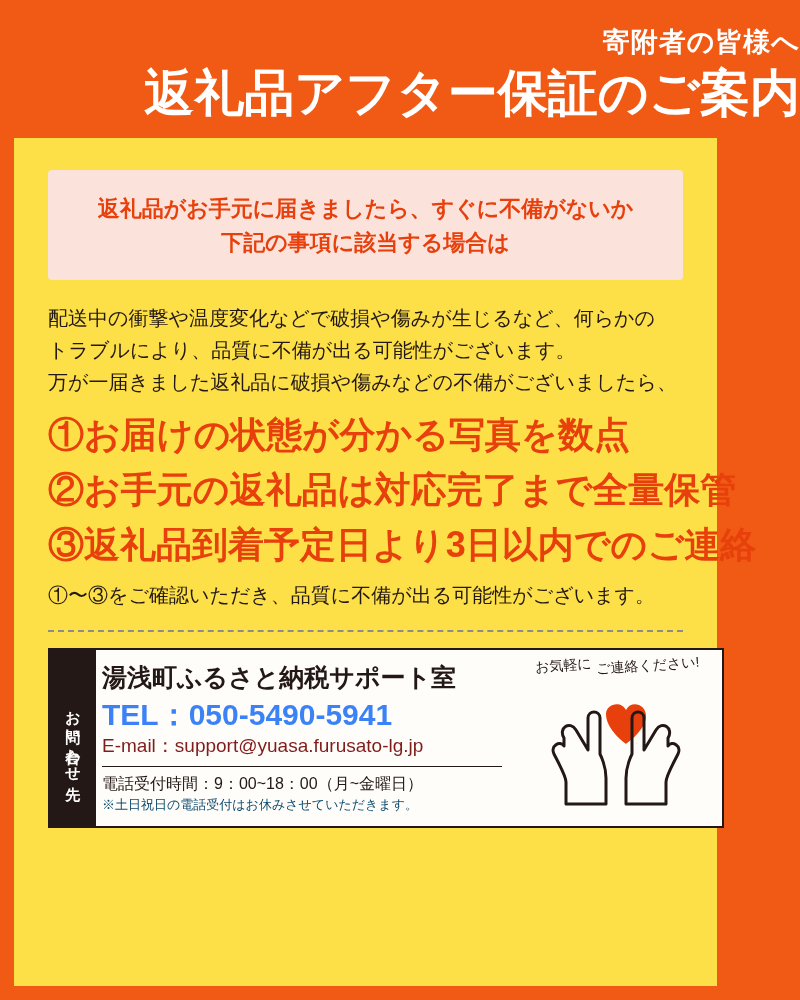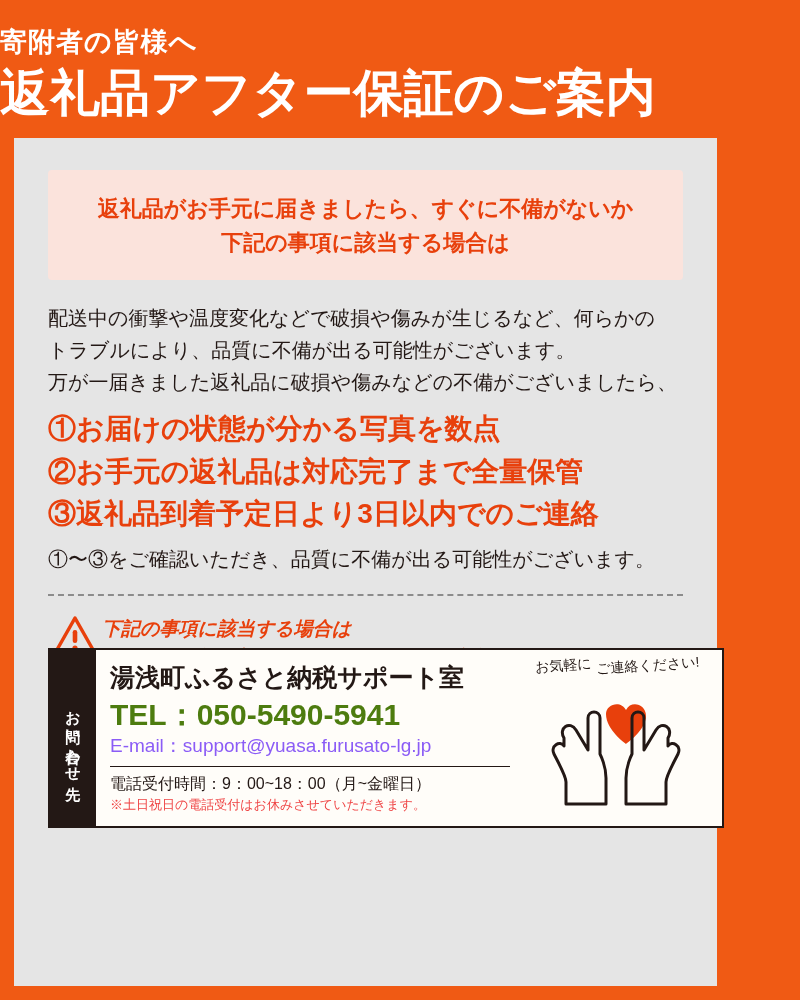--- a/index.html
+++ b/index.html
@@ -15,21 +15,21 @@
   }
   .page {
     position: relative;
     width: 800px;
     height: 1000px;
     background: #f05a14;
     box-sizing: border-box;
   }
   .header {
     padding-top: 26px;
-    text-align: left;
+    text-align: right;
     color: #ffffff;
   }
   .header-sub {
     font-size: 27px;
     font-weight: bold;
     letter-spacing: 1px;
     line-height: 1.2;
   }
   .header-title {
     font-size: 50px;
@@ -37,21 +37,21 @@
     letter-spacing: 0px;
     line-height: 1.25;
     margin-top: 4px;
   }
   .body-card {
     position: absolute;
     top: 138px;
     left: 14px;
     width: 703px;
     height: 848px;
-    background: #e5e5e5;
+    background: #fde047;
     box-sizing: border-box;
     padding: 0 34px;
   }
   .notice-box {
     margin-top: 32px;
     background: #fbe3dc;
     border-radius: 4px;
     padding: 22px 10px 20px;
     text-align: center;
     color: #e8400c;
@@ -67,21 +67,21 @@
     letter-spacing: 0px;
   }
   .para div {
     white-space: nowrap;
   }
   .steps {
     margin-top: 10px;
   }
   .step {
     color: #e8400c;
-    font-size: 28px;
+    font-size: 36px;
     font-weight: bold;
     line-height: 1.52;
     white-space: nowrap;
   }
   .after-steps {
     margin-top: 8px;
     color: #231815;
     font-size: 20px;
     line-height: 1.5;
     white-space: nowrap;
@@ -153,58 +153,58 @@
     letter-spacing: 1px;
     padding: 6px 0;
     box-sizing: border-box;
   }
   .contact-tab span {
     writing-mode: vertical-rl;
     text-orientation: upright;
   }
   .contact-main {
     flex: 1 1 auto;
-    padding: 12px 0 0 14px;
+    padding: 12px 0 0 6px;
     position: relative;
   }
   .contact-org {
     font-size: 25px;
     font-weight: bold;
     color: #231815;
     letter-spacing: 0px;
     line-height: 1.2;
   }
   .contact-tel {
     margin-top: 6px;
     font-size: 30px;
     font-weight: bold;
-    color: #4d7c0f;
+    color: #3b82f6;
     letter-spacing: 0px;
     line-height: 1.1;
   }
   .contact-email {
     margin-top: 4px;
     font-size: 19px;
-    color: #8b5cf6;
+    color: #7f1d1d;
     line-height: 1.2;
   }
   .contact-divider {
     margin-top: 8px;
     width: 400px;
     border-top: 1px solid #231815;
   }
   .contact-hours {
     margin-top: 6px;
     font-size: 16px;
     color: #231815;
     line-height: 1.35;
   }
   .contact-note {
     font-size: 13px;
-    color: #ef4444;
+    color: #0c4a6e;
     line-height: 1.35;
     margin-top: 2px;
   }
   .hand-art {
     position: absolute;
     right: 10px;
     top: 0;
     width: 190px;
     height: 176px;
   }

